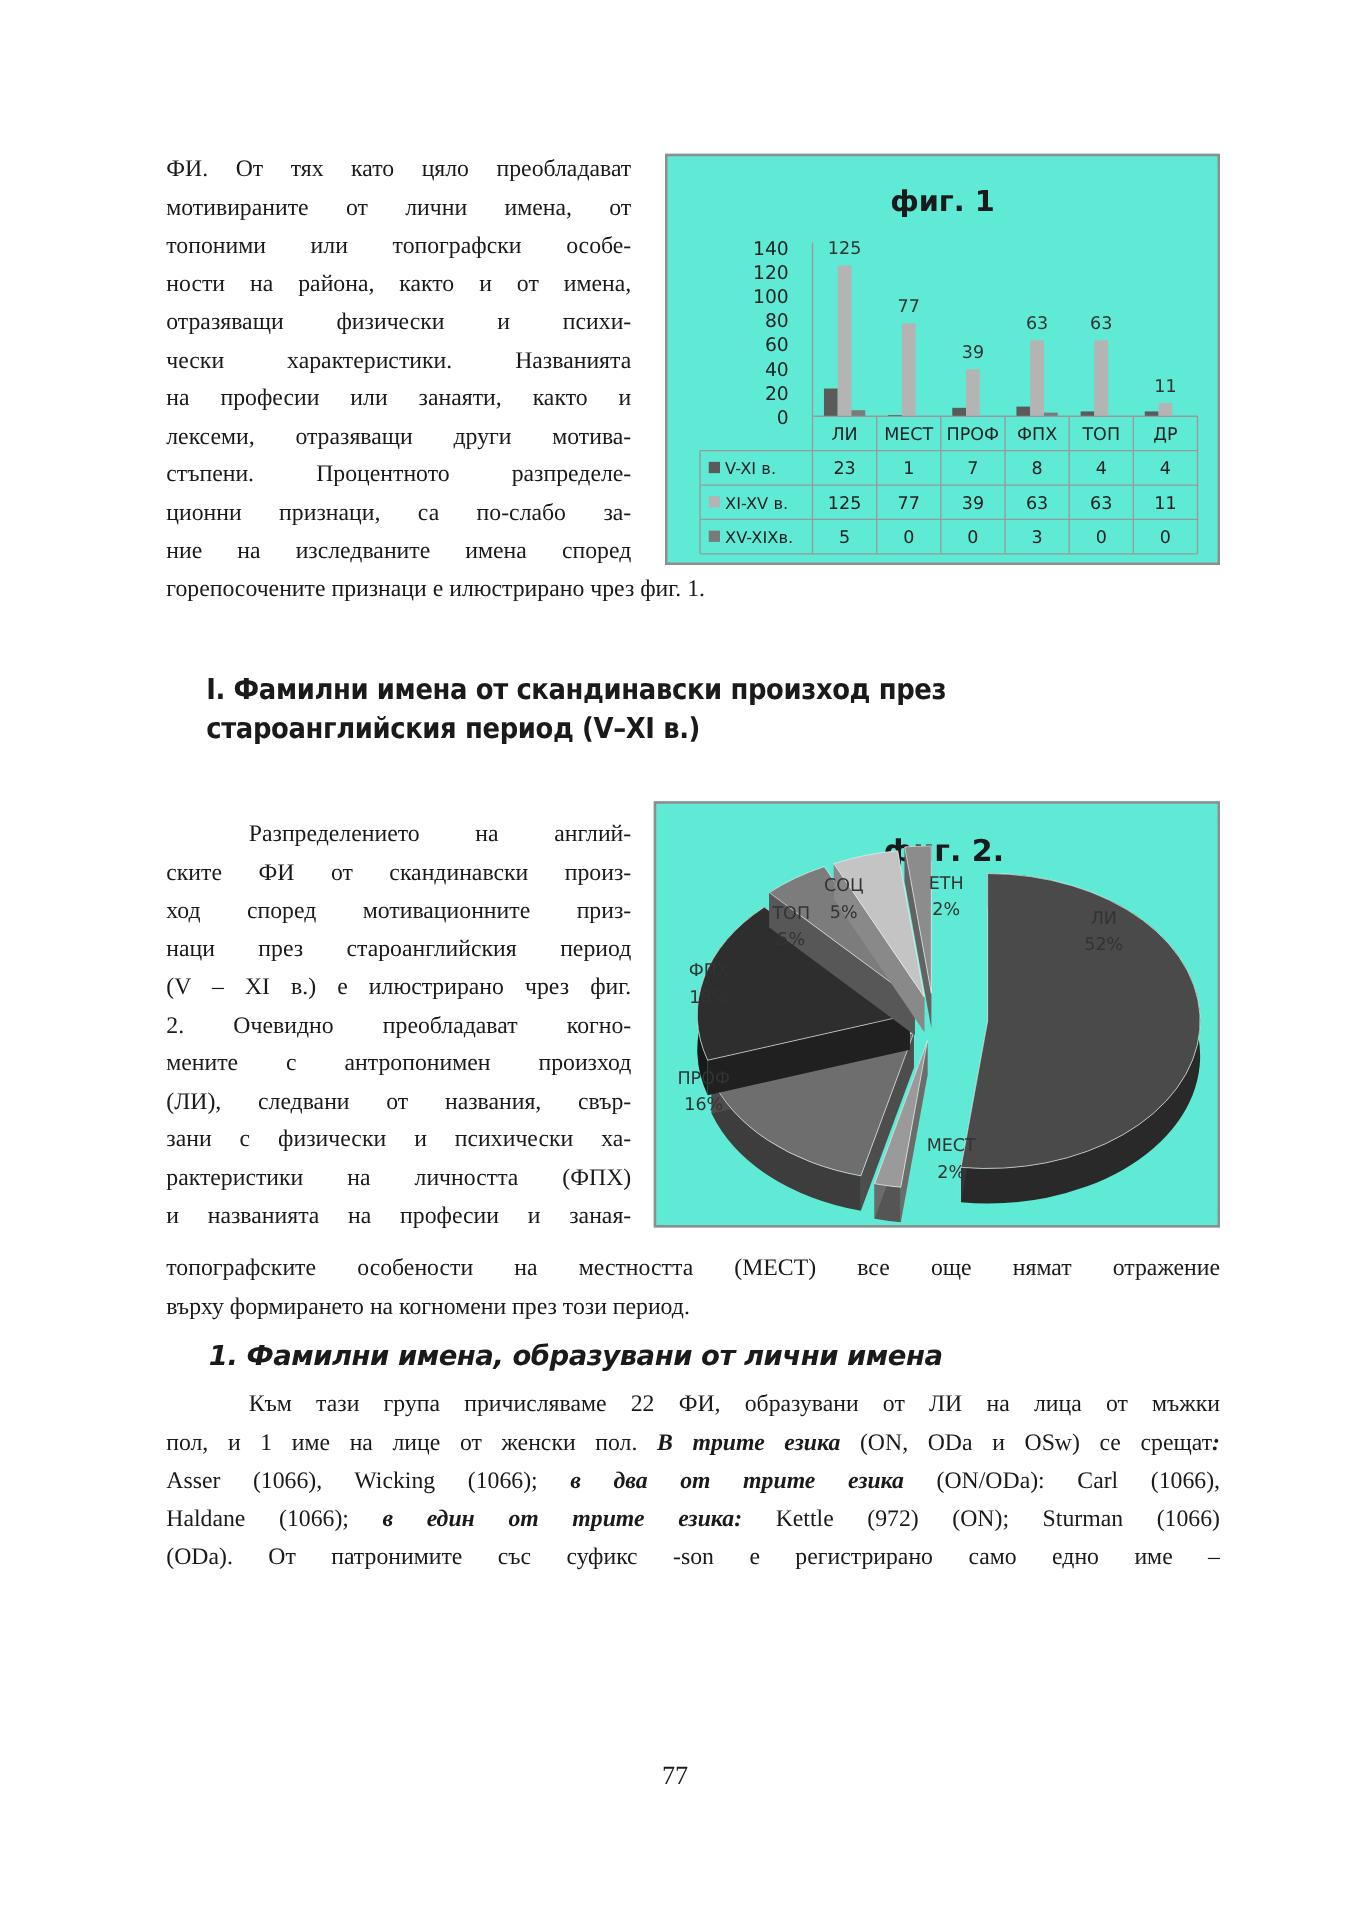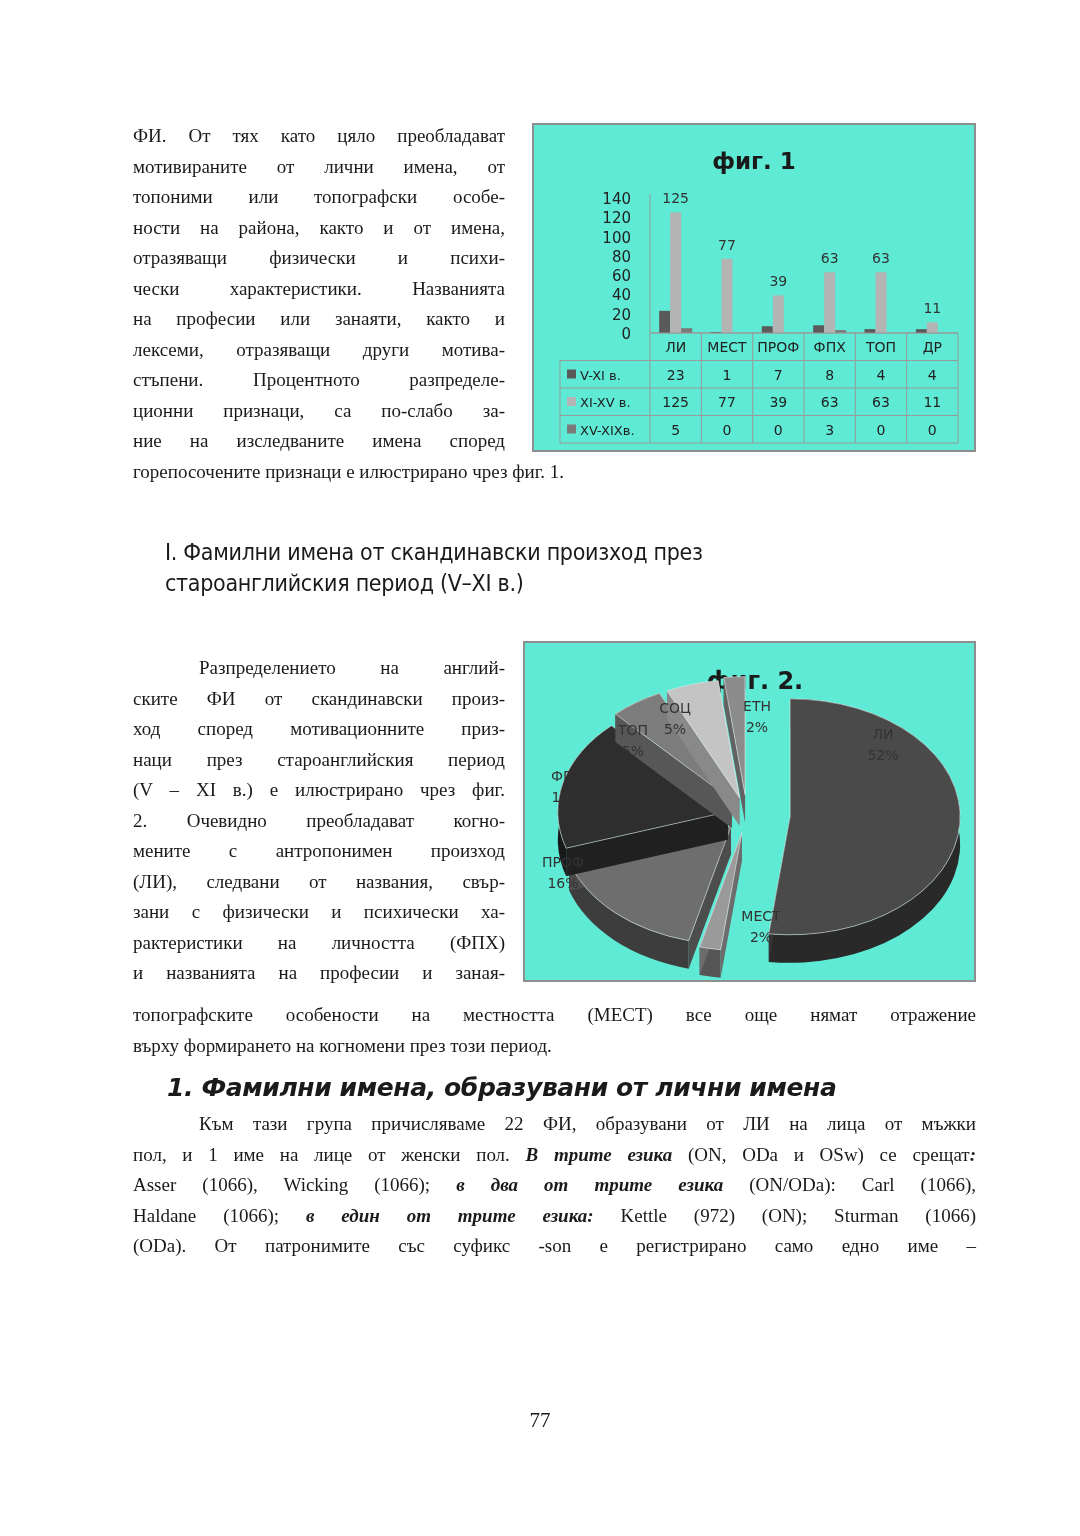--- a/index.html
+++ b/index.html
@@ -3,22 +3,22 @@
 <meta charset="utf-8">
 <style>
   html, body { margin: 0; padding: 0; background: #ffffff; }
   body { width: 1080px; height: 1536px; position: relative; overflow: hidden;
          font-family: "Liberation Serif", "DejaVu Serif", serif; color: #1a1a1a; }
   .serif { font-family: "Liberation Serif", "DejaVu Serif", serif; font-size: 19px; line-height: 30.5px; }
   .para-left { position: absolute; left: 133px; width: 372px; text-align: justify; }
   .para-full { position: absolute; left: 133px; width: 843px; text-align: justify; }
   .line { display: block; white-space: nowrap; }
   .jline { display: block; text-align: justify; text-align-last: justify; white-space: normal; }
-  .heading { position: absolute; left: 165px; font-family: "DejaVu Sans Condensed", "DejaVu Sans", sans-serif; font-weight: normal; font-size: 23px; line-height: 31px; color: #1a1a1a; letter-spacing: -0.3px; }
-  .subheading { position: absolute; left: 167px; top: 1073px; font-family: "DejaVu Sans", sans-serif; font-weight: bold; font-style: italic; font-size: 25px; letter-spacing: -0.4px; }
+  .heading { position: absolute; left: 165px; font-family: "DejaVu Sans Condensed", "DejaVu Sans", sans-serif; font-weight: bold; font-size: 23px; line-height: 31px; color: #1a1a1a; letter-spacing: -0.3px; }
+  .subheading { position: absolute; left: 167px; top: 1073px; font-family: "DejaVu Sans", sans-serif; font-weight: bold; font-style: italic; font-size: 22px; letter-spacing: -0.4px; }
   .fig-box { position: absolute; border: 2px solid #8e8e8e; background: #5eead4; }
   .fig1 { left: 532px; top: 123px; width: 440px; height: 325px; }
   .fig2 { left: 523px; top: 641px; width: 449px; height: 337px; }
   .page-num { position: absolute; left: 0; width: 1080px; top: 1405px; text-align: center; font-size: 21px; }
   svg text { font-family: "DejaVu Sans", "Liberation Sans", sans-serif; }
   .bi { font-weight: bold; font-style: italic; }
   .it { }
 </style>
 </head>
 <body>

